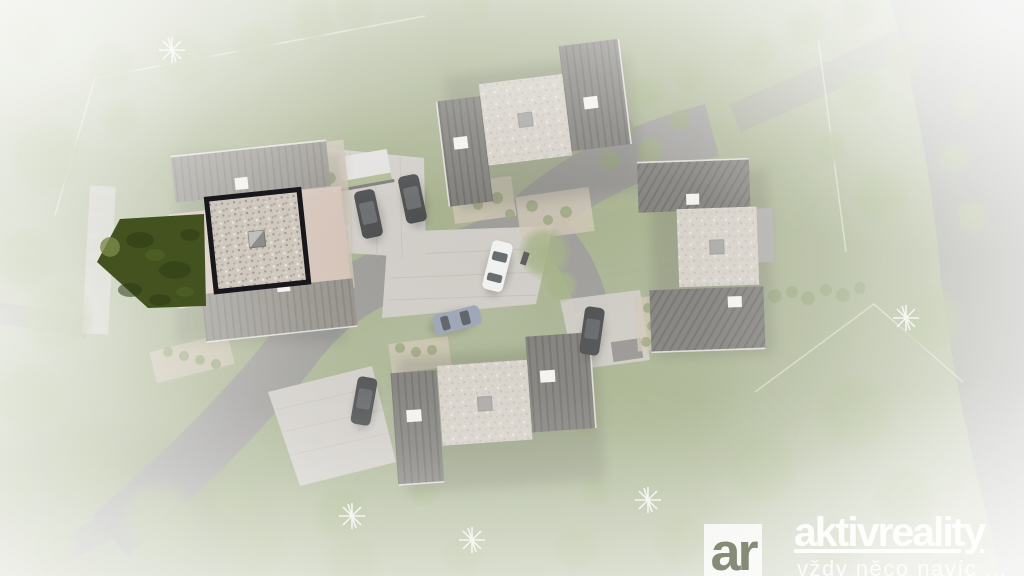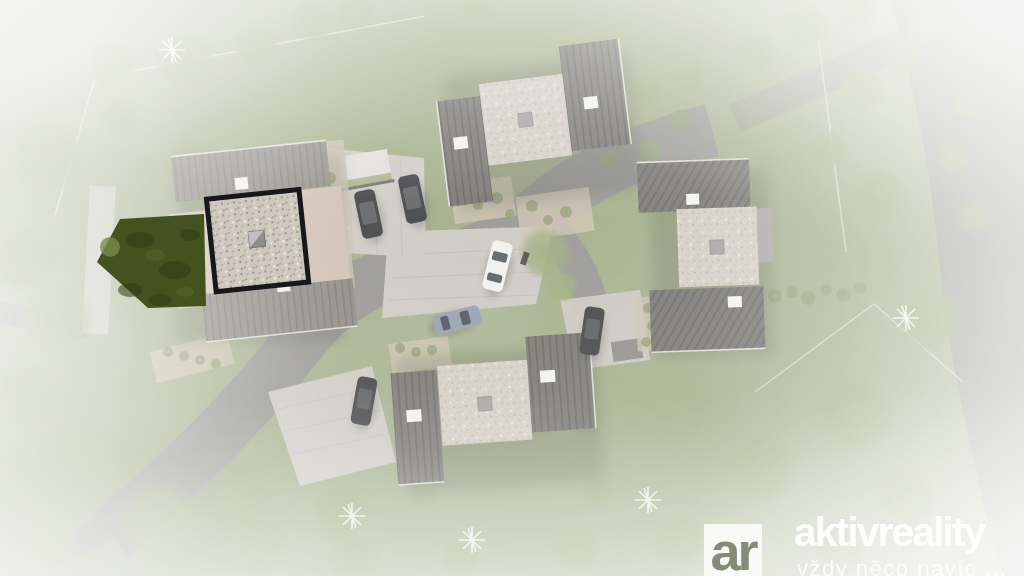--- a/index.html
+++ b/index.html
@@ -30,21 +30,21 @@
   .hl-border{stroke:var(--highlight-border,#17171c);}
 
   
   .logo{position:absolute;left:704px;top:504px;display:flex;align-items:flex-end;gap:32px;}
   .logo-box{width:58px;height:58px;margin-top:6px;background:rgba(255,255,255,.82);
             display:flex;align-items:center;justify-content:center;}
   .logo-box span{font-size:54px;font-weight:bold;color:rgba(125,133,112,.95);
                  letter-spacing:-3px;line-height:1;margin-top:-5px;}
   .logo-right{display:flex;flex-direction:column;}
   .brand{font-size:41px;font-weight:bold;color:rgba(255,255,255,.92);
-         letter-spacing:-2px;line-height:1;margin-top:8px;}
+         letter-spacing:-2px;line-height:1;margin-top:8px;text-decoration:underline;}
   .tagline{font-size:22px;color:rgba(255,255,255,.85);letter-spacing:1.5px;margin:3px 0 0 3px;}
 </style>
 </head>
 <body>
 
 <div class="stage">
 <svg width="1024" height="576" viewBox="0 0 1024 576">
   <defs>
     <pattern id="seamV" width="7" height="10" patternUnits="userSpaceOnUse">
       <rect width="7" height="10" class="pr-dark"></rect>

